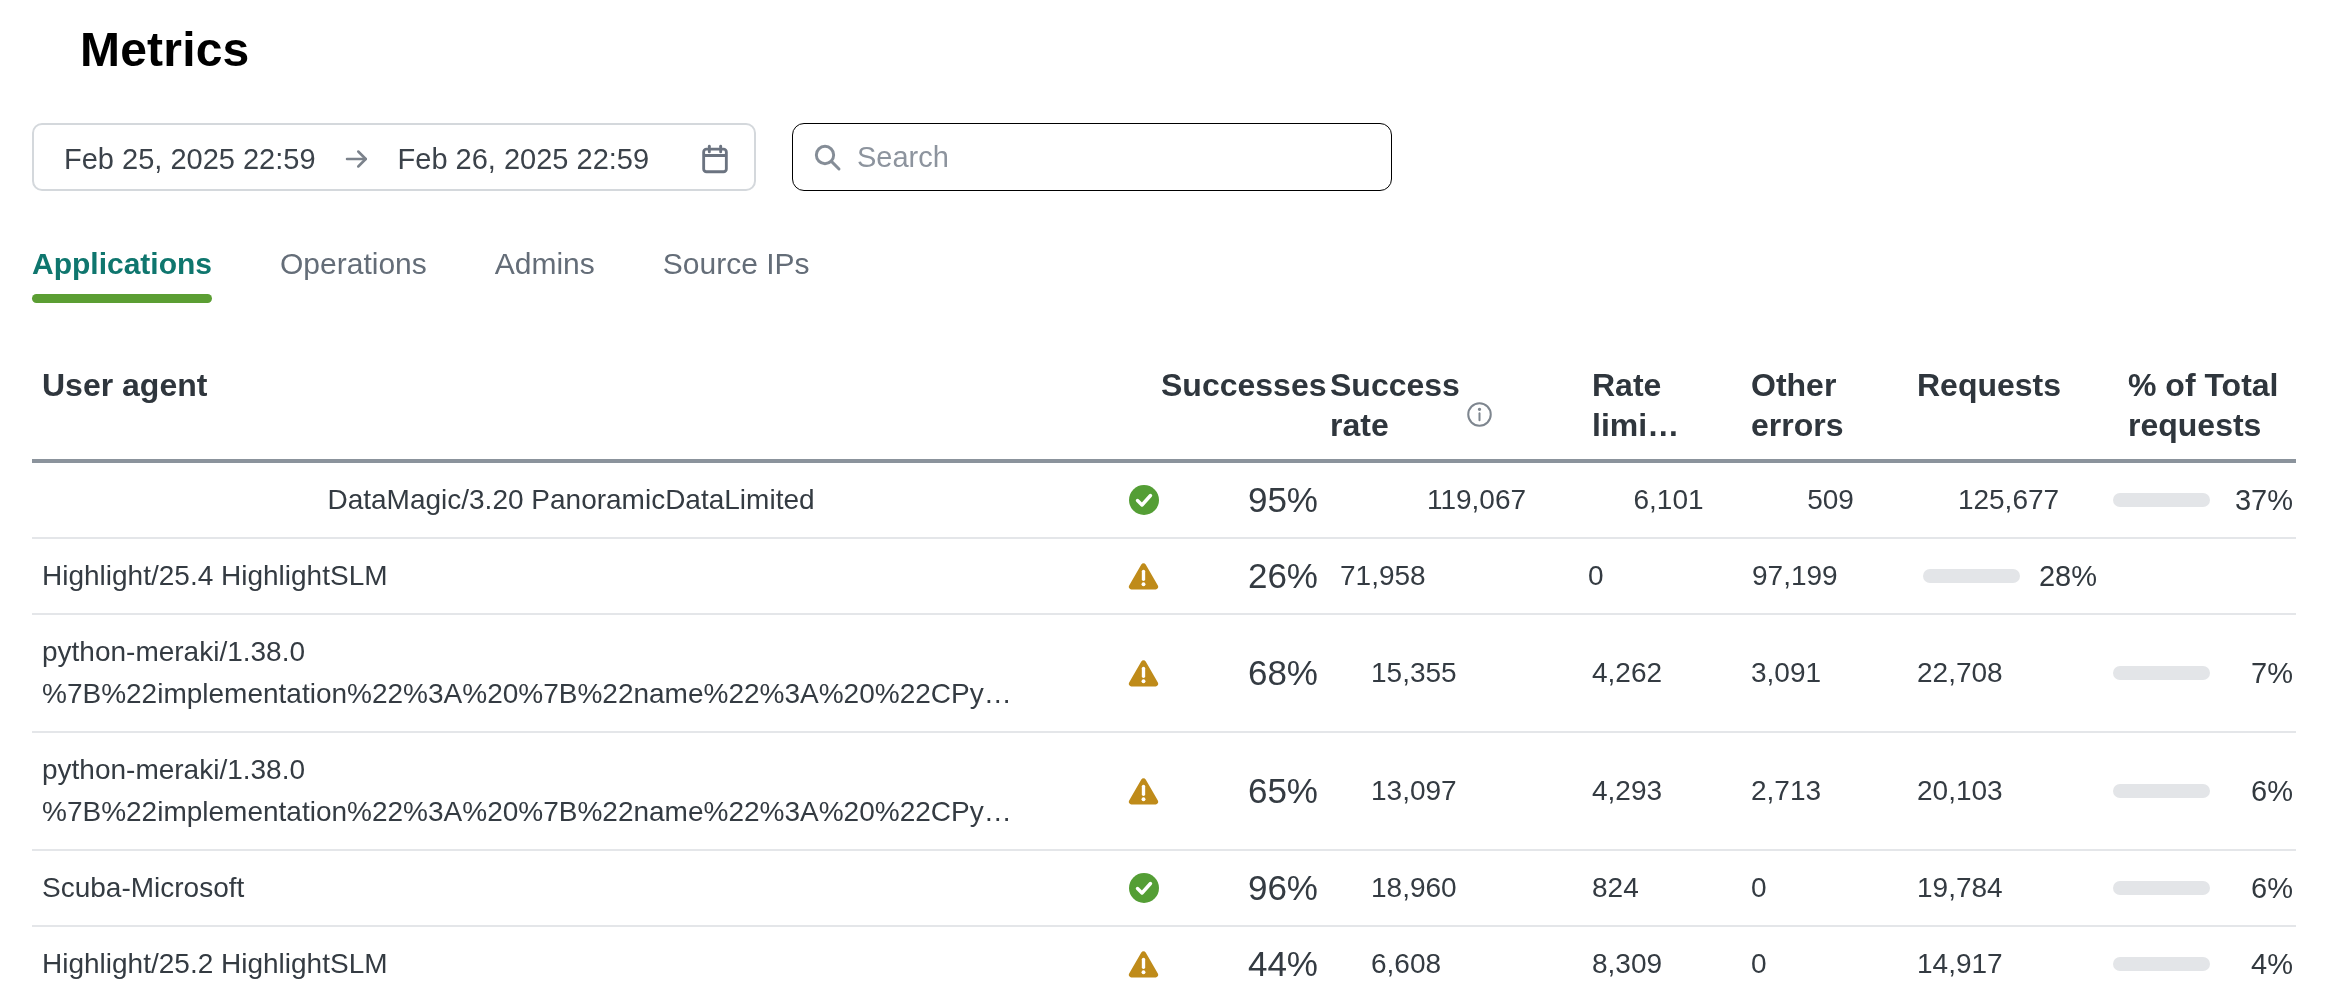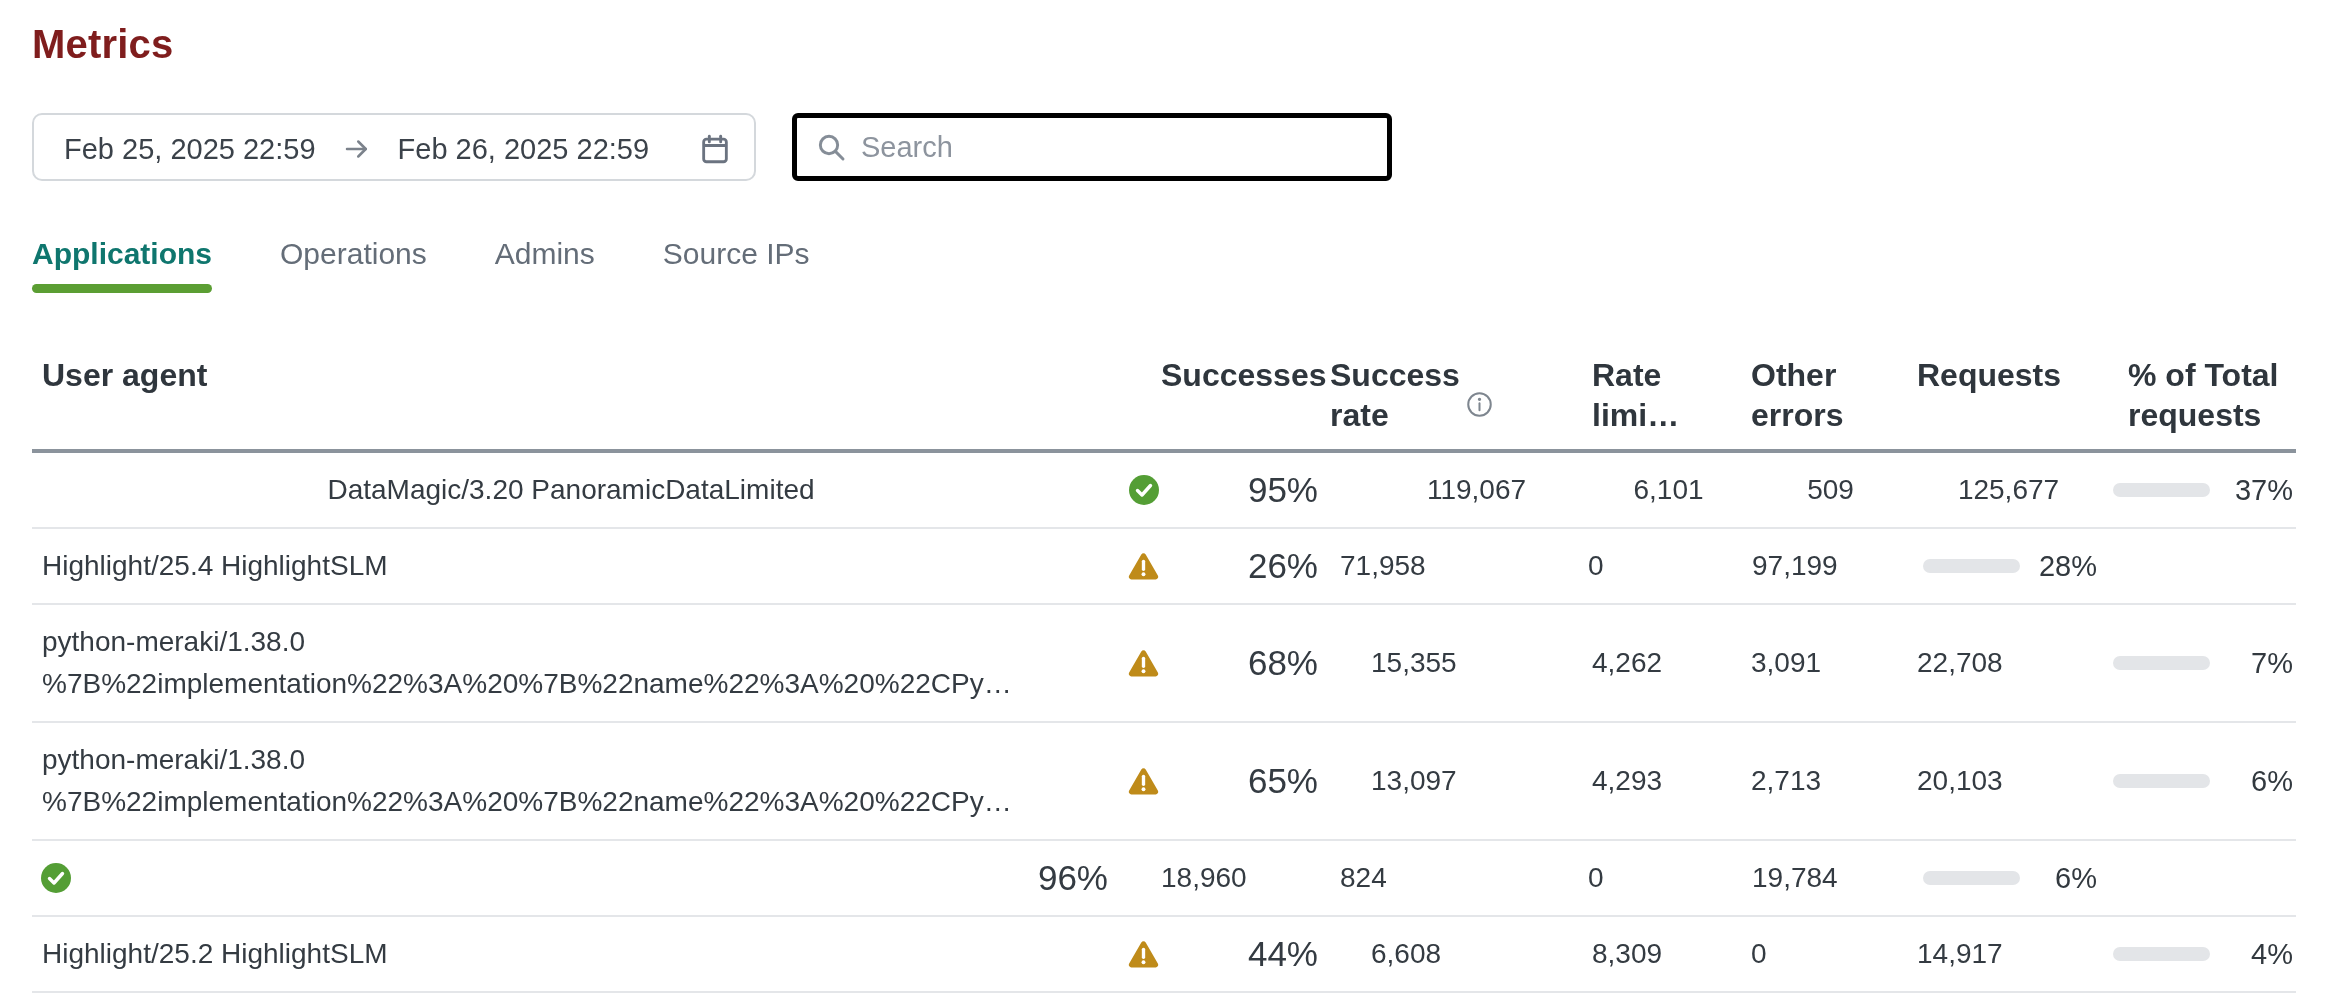--- a/index.html
+++ b/index.html
@@ -1,32 +1,32 @@
 <!DOCTYPE html>
 <html><head>
 <meta charset="utf-8">
 <style>
   * { margin:0; padding:0; box-sizing:border-box; }
   html,body { width:2328px; height:994px; overflow:hidden; background:#ffffff;
     font-family:"Liberation Sans", sans-serif; color:#343b43; }
   .page { padding:22px 32px 0 32px; }
 
   
-  .page-title { font-size:40px; font-weight:700; color:#7f1d1d; letter-spacing:.2px; }
+  .page-title { font-size:48px; font-weight:700; color:#000000; letter-spacing:.2px;margin-left:48px; }
 
   .controls { display:flex; align-items:flex-start; margin-top:46px; gap:36px; }
   .date-range { display:flex; align-items:center; width:724px; height:68px;
     border:2px solid #d4d8dc; border-radius:10px; padding:4px 22px 0 30px;
     font-size:29px; color:#3b424a; cursor:pointer; }
   .date-text { white-space:nowrap; }
   .arrow-icon { margin:0 26px; flex:0 0 auto; }
   .calendar-icon { margin-left:auto; flex:0 0 auto; }
 
   .search-box { display:flex; align-items:center; width:600px; height:68px;
-    border:5px solid #000000; border-radius:6px; padding:0 18px; }
+    border:1px solid #000000; border-radius:12px; padding:0 18px; }
   .search-box svg { flex:0 0 auto; margin-right:14px; }
   .search-input { border:none; outline:none; flex:1; font-size:29px;
     font-family:"Liberation Sans", sans-serif; color:#3b424a; background:transparent; }
   .search-input::placeholder { color:#8d949e; }
 
   
   .tabs { display:flex; column-gap:68px; margin-top:56px; }
   .tab { position:relative; font-size:30px; padding-bottom:22px; cursor:pointer;
     color:#646d78; font-weight:500; }
   .tab.active { color:#0f766e; font-weight:700; }
@@ -229,20 +229,21 @@
     <div class="td td-ratelim">4,293</div>
     <div class="td td-other">2,713</div>
     <div class="td td-req">20,103</div>
     <div class="td td-pct">
       <span class="bar-track"><span class="bar-fill" style="width: 6%;"></span></span>
       <span class="pct-val">6%</span>
     </div>
   </div>
 
   <div class="trow row-single row-pad">
+    <div class="td td-user"><span>Scuba-Microsoft</span></div>
     <div class="td td-rate">
       <span class="status-icon">
         <svg width="32" height="32" viewBox="0 0 32 32">
                 <circle cx="16" cy="16" r="15" fill="#549e35"></circle>
                 <path d="M9.5 16.5l4.5 4.5 8.5-9.5" fill="none" stroke="#ffffff" stroke-width="3.4" stroke-linecap="round" stroke-linejoin="round"></path>
               </svg>
       </span>
 
       <span class="rate-val">96%</span>
     </div>

